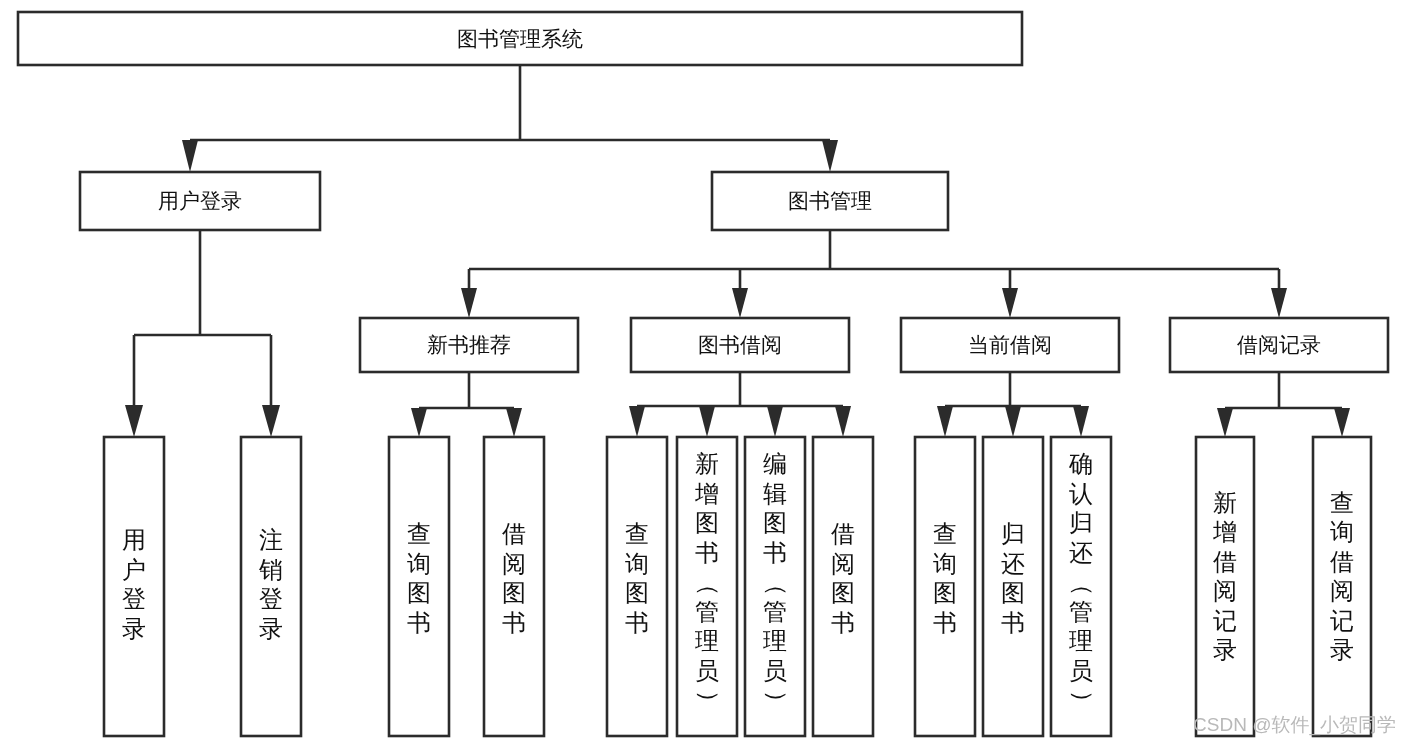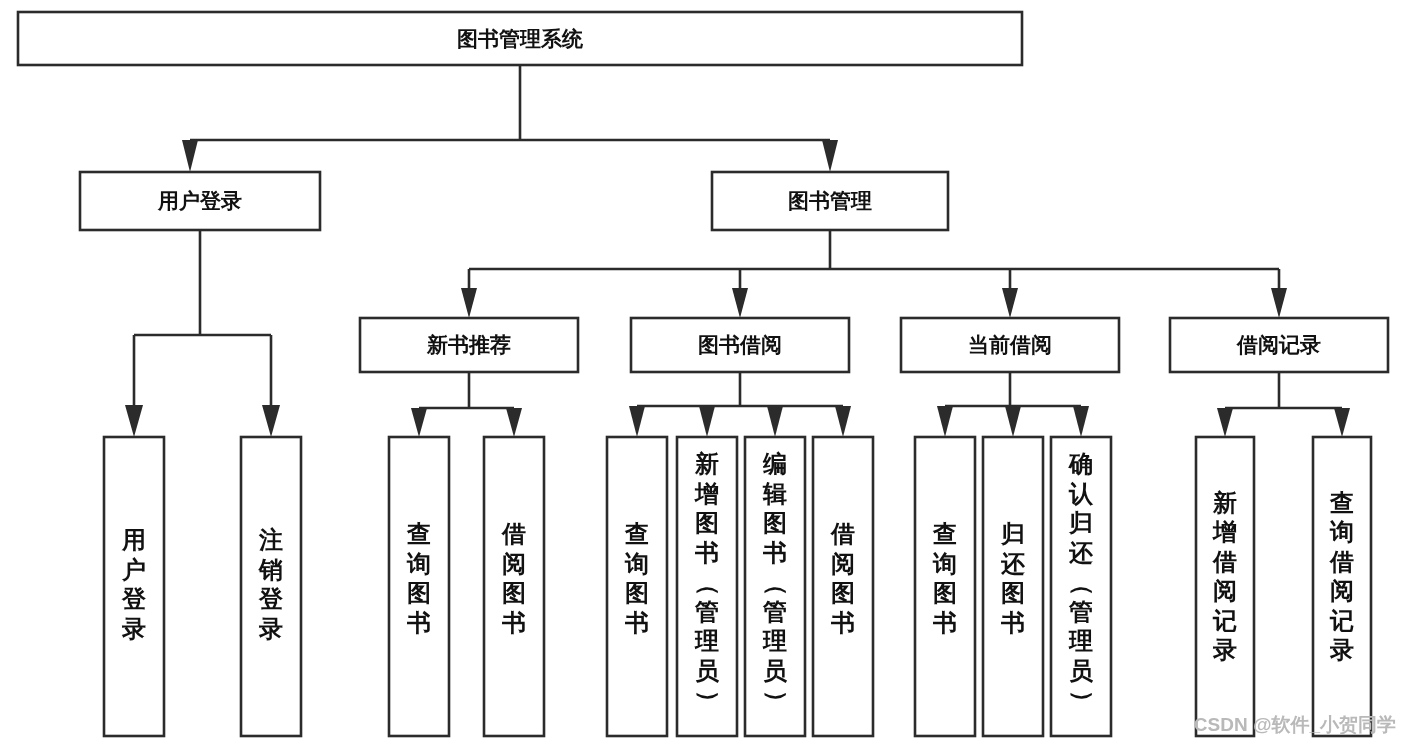--- a/index.html
+++ b/index.html
@@ -10,21 +10,20 @@
   }
   body {
     font-family: "Liberation Sans", "DejaVu Sans", sans-serif;
   }
   #diagram-root {
     position: relative;
     width: 1405px;
     height: 747px;
     background: #ffffff;
     overflow: hidden;
-    font-weight: bold;
   }
   svg.diagram-canvas {
     position: absolute;
     left: 0;
     top: 0;
     width: 1405px;
     height: 747px;
   }
   .node-box {
     fill: #ffffff;

